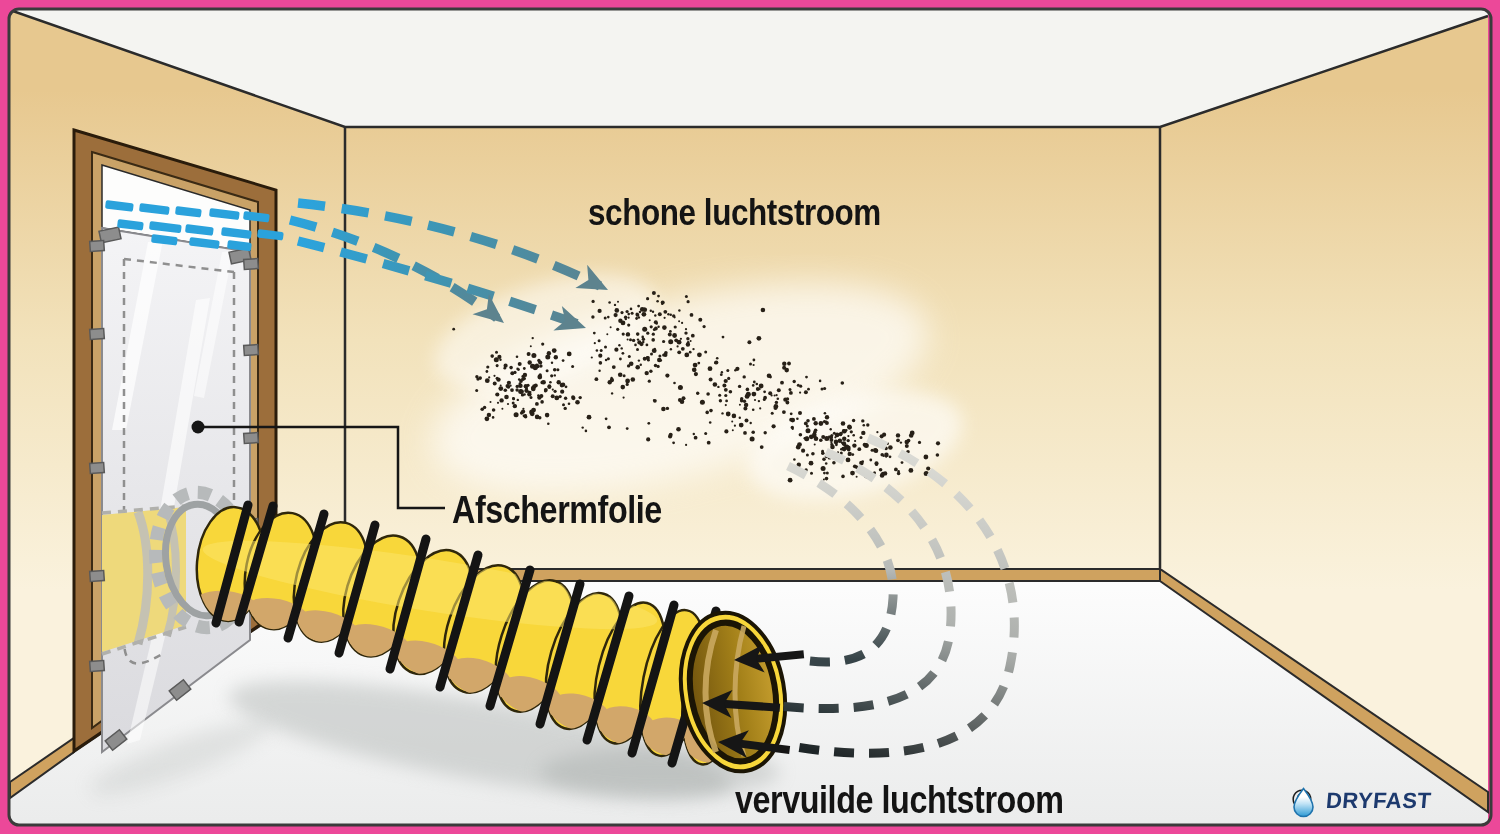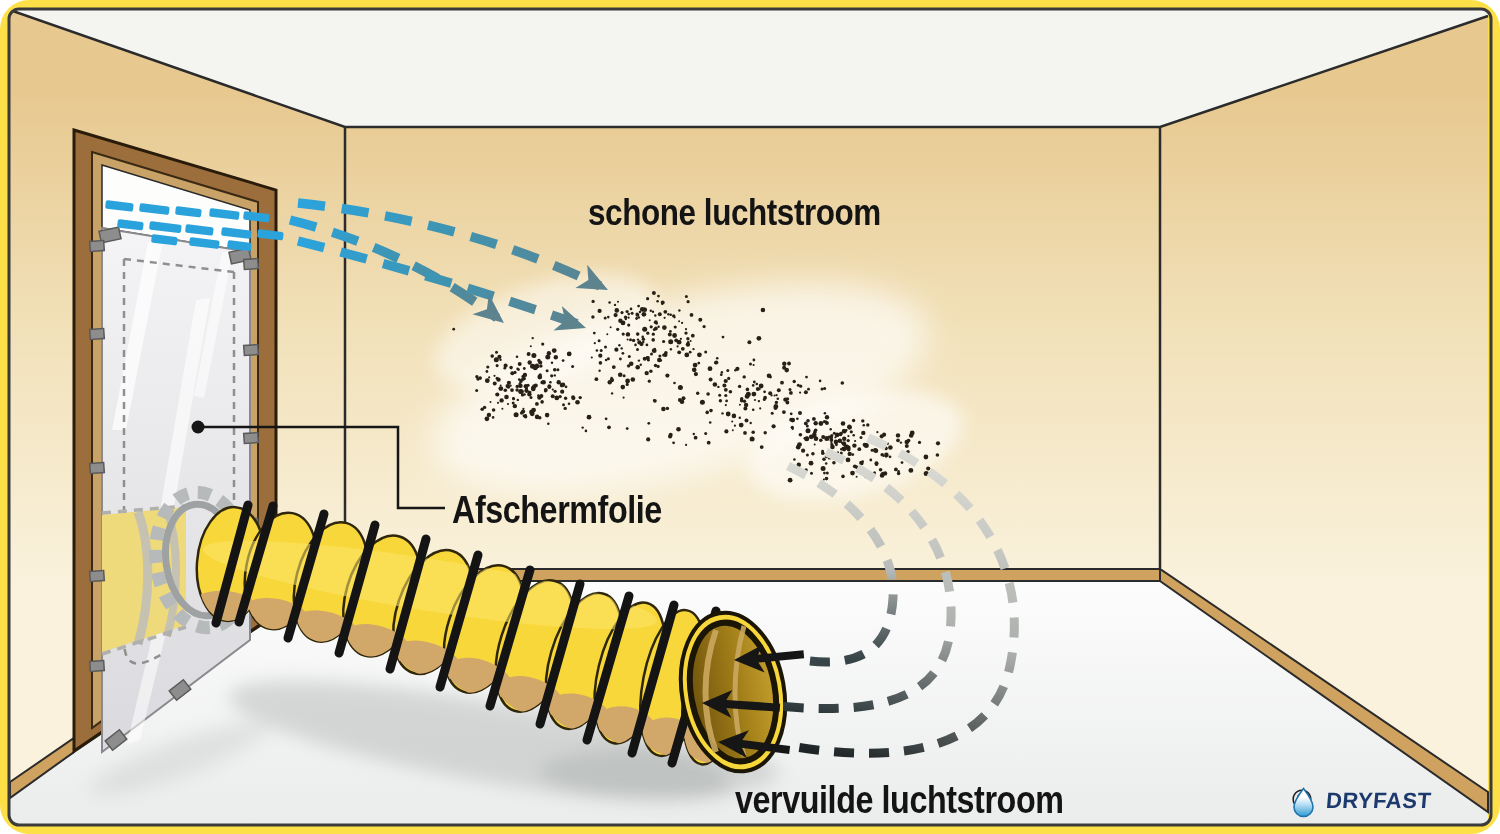--- a/index.html
+++ b/index.html
@@ -1,17 +1,17 @@
 <!DOCTYPE html>
 <html style="--clean-air-blue: #2AA2DC; --transition-teal: #5D838E; --polluted-dark: #1B2224; --duct-yellow: #F8D73A; --duct-shade-tan: #D2A76A; --duct-interior-amber: #8A6A14; --wall-tan: #E9CC96; --wall-light: #FAF2DD; --frame-brown: #9C6E3B; --frame-trim: #C9A267; --film-gray: #EDEDEF; --collar-gray: #B7BABB; --baseboard-tan: #CFA25F; --label-text: #141414; --logo-navy: #1D3A6E; --logo-drop-blue: #2D9AD4;"><head>
 <meta charset="utf-8">
 <style>
   html,body{margin:0;padding:0;background:#ffffff;}
-  .stage{position:relative;width:1500px;height:834px;background:#fde047;overflow:hidden;
-         font-family:"Liberation Sans", sans-serif;border-radius:29px;}
+  .stage{position:relative;width:1500px;height:834px;background:#ec4899;overflow:hidden;
+         font-family:"Liberation Sans", sans-serif;}
   .stage svg{position:absolute;left:0;top:0;}
   .diagram-label{position:absolute;color:var(--label-text,#141414);font-weight:bold;
     white-space:nowrap;transform-origin:0 0;transform:scaleX(.85);letter-spacing:-.5px;}
   .lbl-clean{left:588px;top:192px;font-size:37px;}
   .lbl-film{left:452px;top:489px;font-size:38px;}
   .lbl-dirty{left:735px;top:779px;font-size:38px;}
   .logo{position:absolute;left:1292px;top:787px;display:flex;align-items:center;gap:7px;}
   .logo .copy{font-size:27px;font-weight:bold;color:#1c1c1c;line-height:1;}
   .logo .brand{font-size:22px;font-weight:bold;color:var(--logo-navy,#1d3a6e);
     transform:skewX(-5deg);letter-spacing:.5px;}

